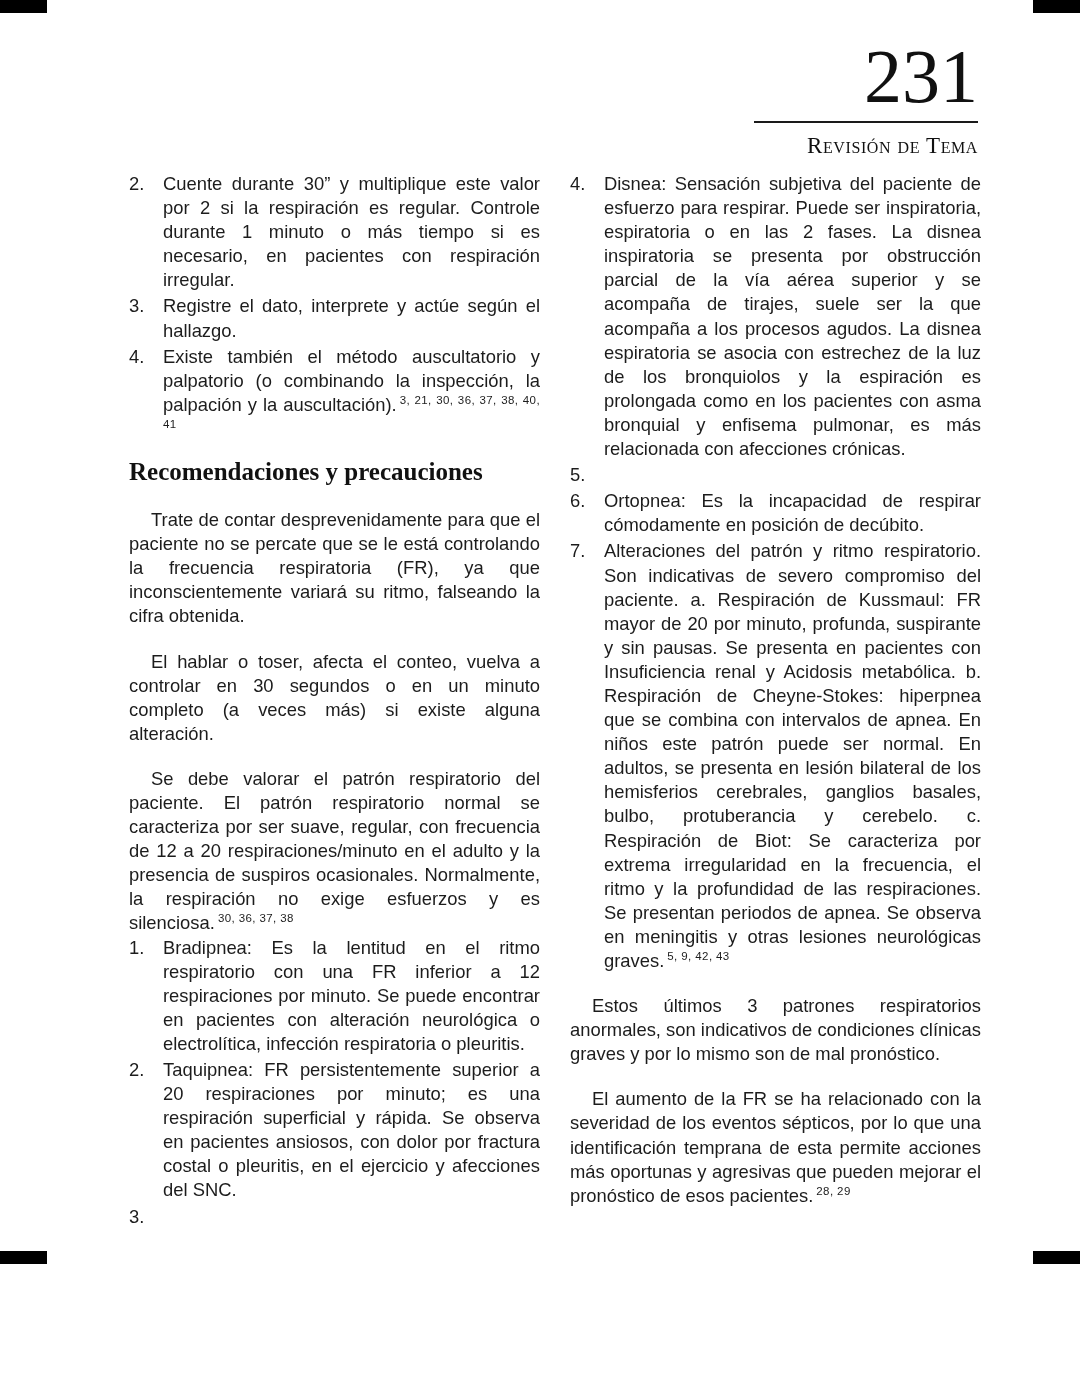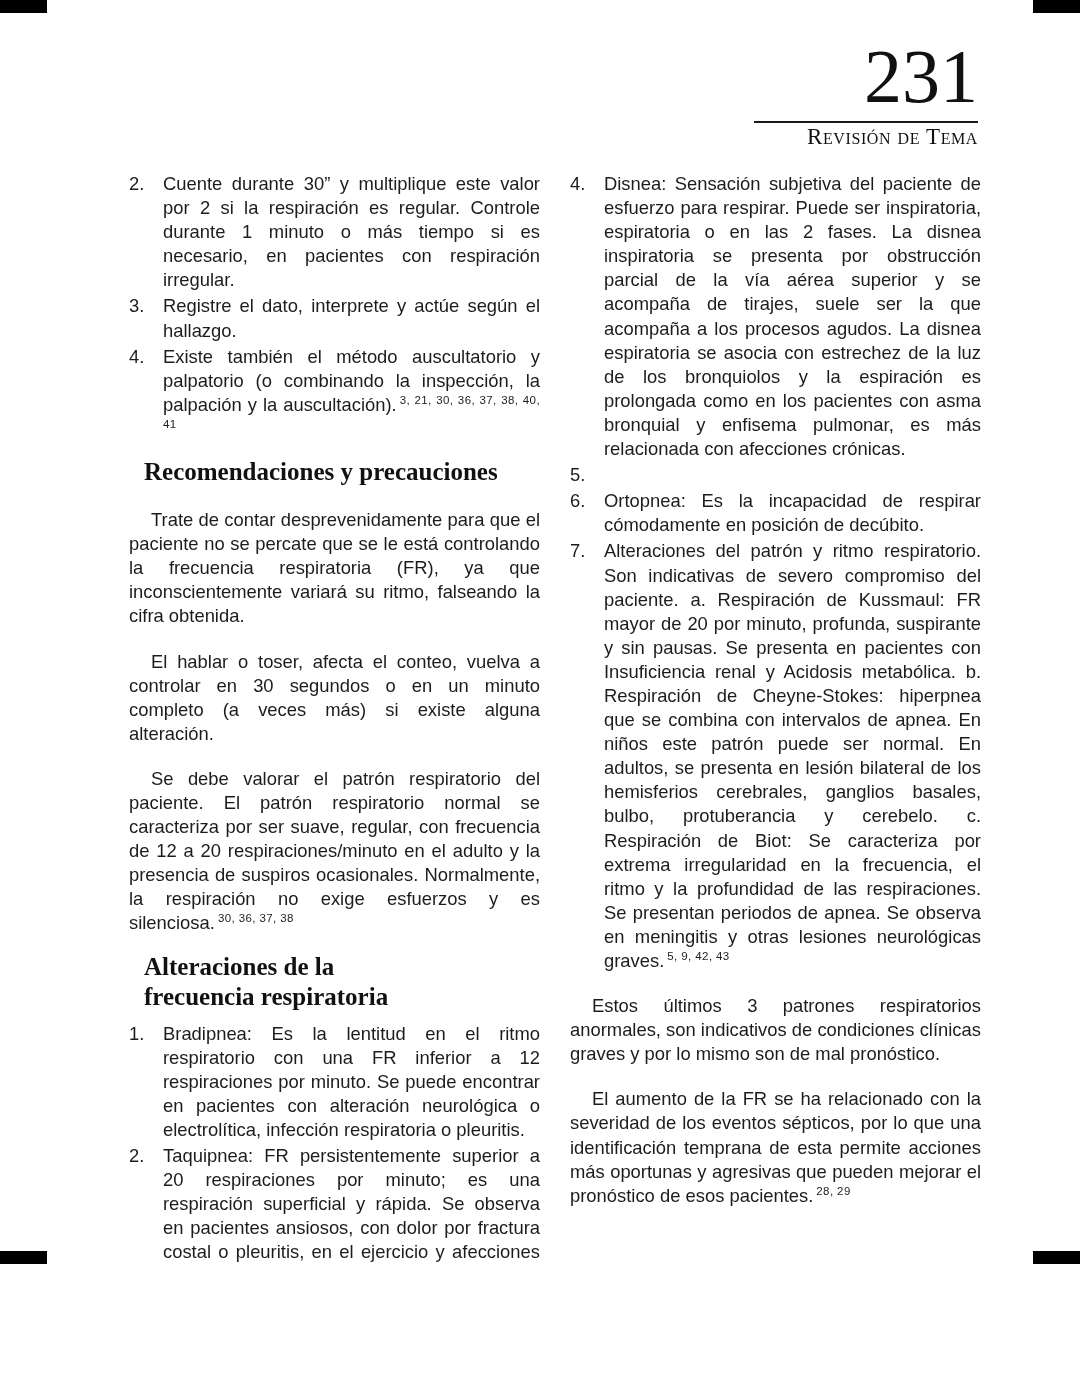--- a/index.html
+++ b/index.html
@@ -15,38 +15,38 @@
 
   .page-header{position:absolute;top:38px;right:102px;text-align:right;}
   .page-number{
     font-family:"Liberation Serif","DejaVu Serif",serif;
     font-size:76px;line-height:1.02;color:#111;
   }
   .header-rule{margin:5px 0 0 auto;width:224px;border-top:2px solid #1a1a1a;}
   .section-label{
     font-family:"Liberation Serif","DejaVu Serif",serif;
     font-variant:small-caps;font-size:23px;letter-spacing:0.6px;
-    margin-top:1px;color:#111;
+    margin-top:10px;color:#111;
   }
 
   .col{
     position:absolute;top:172px;width:411px;
     font-size:18.4px;line-height:24.1px;text-align:justify;
     hyphens:auto;-webkit-hyphens:auto;
   }
   .col.left{left:129px;}
   .col.right{left:570px;}
 
   .li{position:relative;padding-left:34px;margin:0 0 2px 0;}
   .li .num{position:absolute;left:0;top:0;}
 
   h2.heading{
     font-family:"Liberation Serif","DejaVu Serif",serif;
     font-size:25px;line-height:30px;font-weight:bold;
-    margin:16px 0 10px 15px;text-align:left;white-space:pre-line;color:#111;
+    margin:16px 0 10px 0;text-align:left;white-space:pre-line;color:#111;
   }
 
   .para{margin:21px 0 0 0;text-indent:22px;}
   .para:first-child{margin-top:0;}
 
   sup.refs{font-size:11.5px;line-height:0;margin-left:3px;letter-spacing:0.4px;}
 
   .footer{
     position:absolute;left:129px;right:100px;top:1303px;
     display:flex;justify-content:space-between;align-items:flex-end;
@@ -80,22 +80,20 @@
     <div class="li">
       <span class="num">4.</span><span>Existe también el método auscultatorio y palpatorio (o combinando la inspección, la palpación y la auscultación).</span><sup class="refs">3, 21, 30, 36, 37, 38, 40, 41</sup>
     </div>
 
     <h2 class="heading">Recomendaciones y precauciones</h2>
 
     <p class="para"><span>Trate de contar desprevenidamente para que el paciente no se percate que se le está controlando la frecuencia respiratoria (FR), ya que inconscientemente variará su ritmo, falseando la cifra obtenida.</span><sup class="refs"></sup></p>
     <p class="para"><span>El hablar o toser, afecta el conteo, vuelva a controlar en 30 segundos o en un minuto completo (a veces más) si existe alguna alteración.</span><sup class="refs"></sup></p>
     <p class="para"><span>Se debe valorar el patrón respiratorio del paciente. El patrón respiratorio normal se caracteriza por ser suave, regular, con frecuencia de 12 a 20 respiraciones/minuto en el adulto y la presencia de suspiros ocasionales. Normalmente, la respiración no exige esfuerzos y es silenciosa.</span><sup class="refs">30, 36, 37, 38</sup></p>
 
-    <h2 class="heading">Alteraciones de la
-frecuencia respiratoria</h2>
 
     <div class="li">
       <span class="num">1.</span><span>Bradipnea: Es la lentitud en el ritmo respiratorio con una FR inferior a 12 respiraciones por minuto. Se puede encontrar en pacientes con alteración neurológica o electrolítica, infección respiratoria o pleuritis.</span><sup class="refs"></sup>
     </div>
     <div class="li">
       <span class="num">2.</span><span>Taquipnea: FR persistentemente superior a 20 respiraciones por minuto; es una respiración superficial y rápida. Se observa en pacientes ansiosos, con dolor por fractura costal o pleuritis, en el ejercicio y afecciones del SNC.</span><sup class="refs"></sup>
     </div>
     <div class="li">
       <span class="num">3.</span><sup class="refs"></sup>
     </div>

